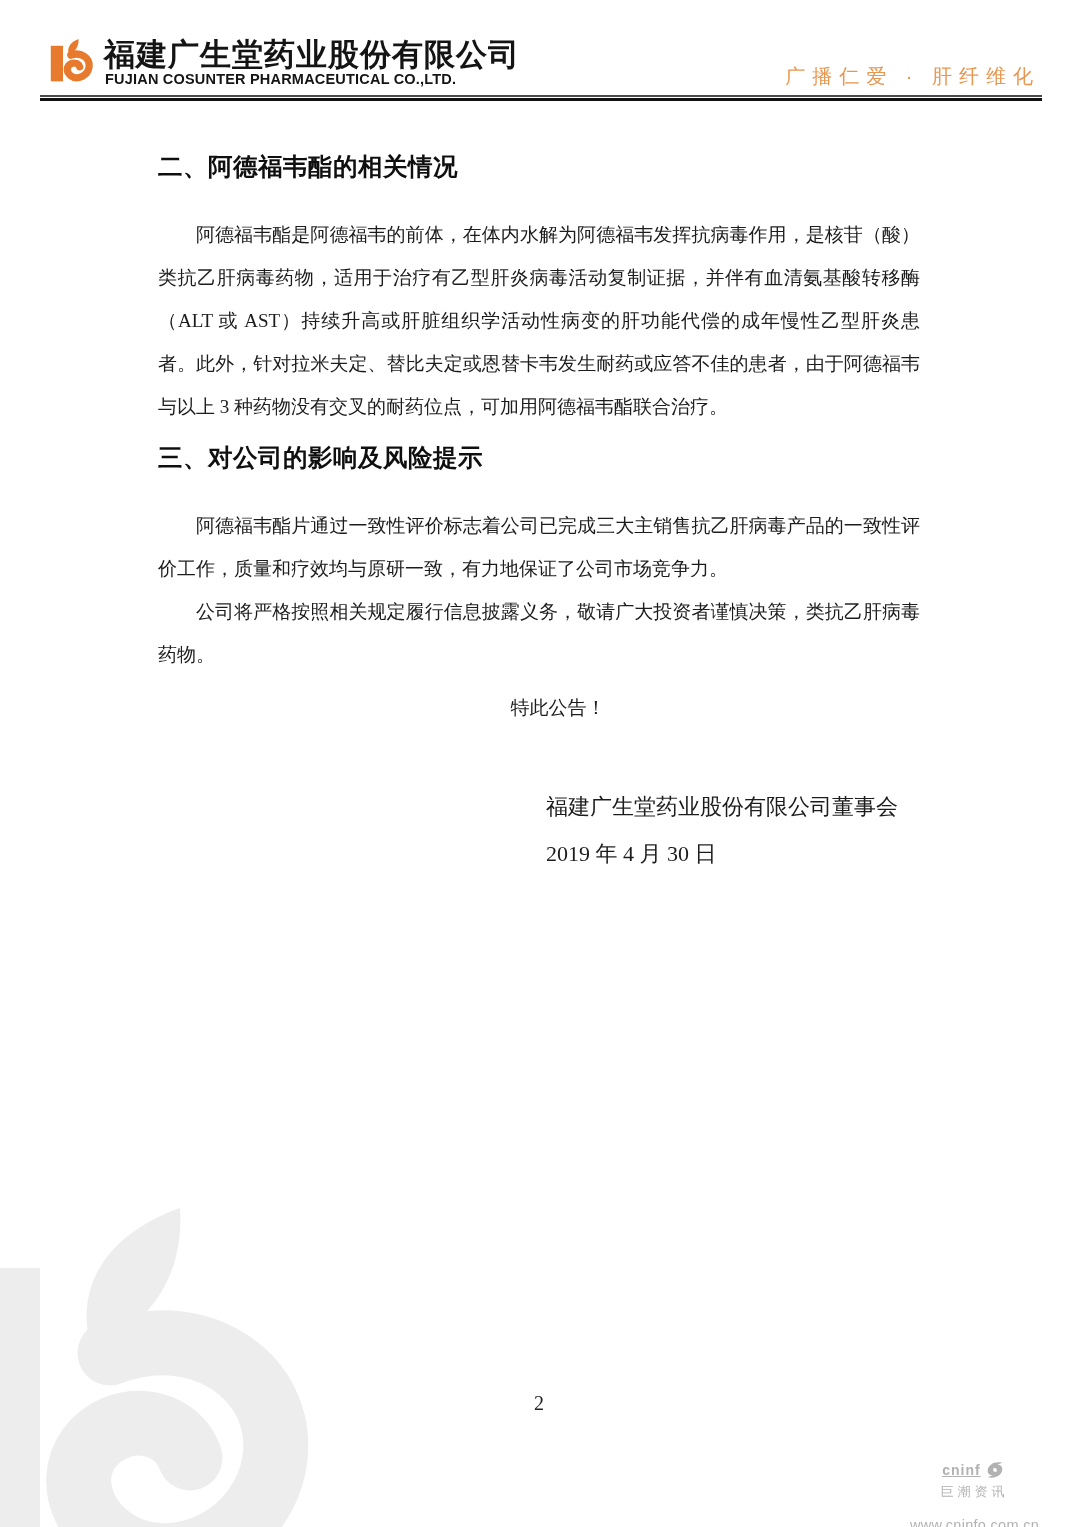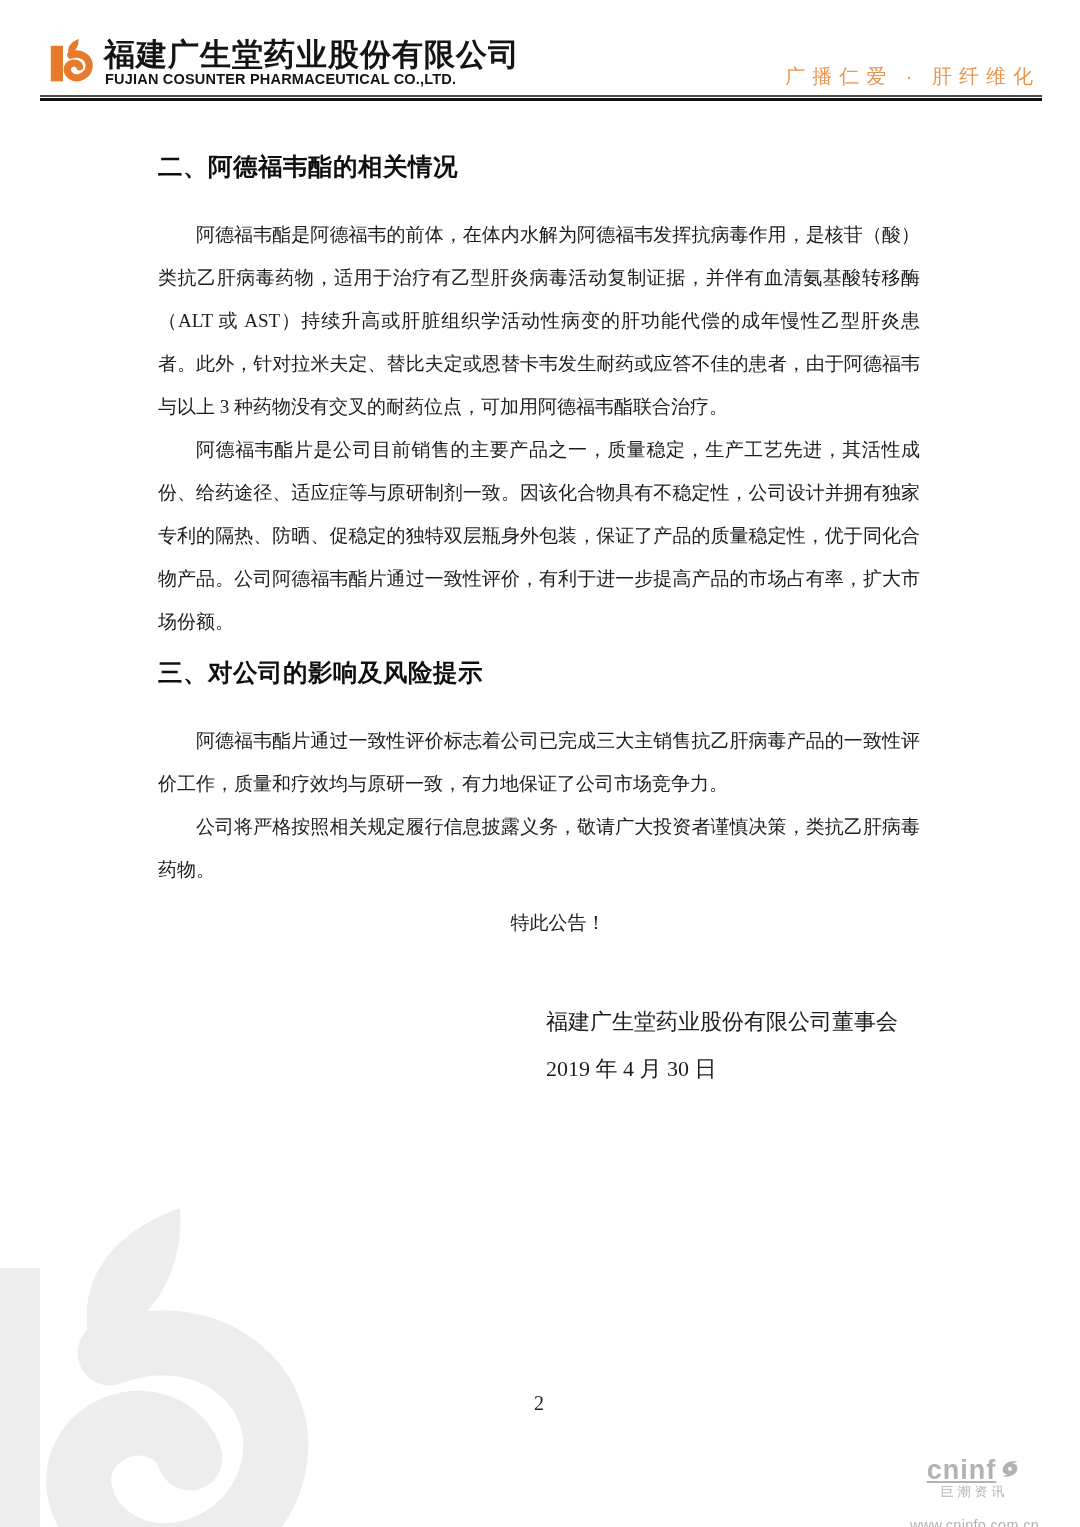--- a/index.html
+++ b/index.html
@@ -64,22 +64,22 @@
   
   .pagenum {
     position:absolute; left:158px; top:1392px; width:762px;
     text-align:center; font-size:20px; color:#222;
   }
   .cninfo {
     position:absolute; right:8px; top:1458px; width:195px;
     color:#b2b2b2; font-family:"Liberation Sans", sans-serif;
   }
   .cninfo-brand {
-    display:flex; justify-content:center; gap:2px;
-    font-weight:700; font-size:27px; letter-spacing:1px; line-height:24px;text-decoration:underline;
+    display:flex; justify-content:center; align-items:center; gap:2px;
+    font-weight:700; font-size:14px; letter-spacing:1px; line-height:24px;text-decoration:underline;
   }
   .cninfo-brand svg { width:24px; height:22px; }
   .cninfo-cn  { text-align:center; font-size:13px; letter-spacing:4px; margin-top:1px; }
   .cninfo-url { text-align:center; font-size:14.5px; letter-spacing:0.3px; margin-top:16px; }
 
   
   .watermark-logo {
     position:absolute; left:-120px; top:1198px;
     width:500px; height:450px;
     pointer-events:none;
@@ -110,21 +110,20 @@
     <div class="r1"></div>
       <div class="r2"></div>
       <div class="r3"></div>
   </div>
 
   <div class="main">
 
     <h2 class="sec-heading">二、阿德福韦酯的相关情况</h2>
 
     <p class="body-p">阿德福韦酯是阿德福韦的前体，在体内水解为阿德福韦发挥抗病毒作用，是核苷（酸）类抗乙肝病毒药物，适用于治疗有乙型肝炎病毒活动复制证据，并伴有血清氨基酸转移酶（ALT 或 AST）持续升高或肝脏组织学活动性病变的肝功能代偿的成年慢性乙型肝炎患者。此外，针对拉米夫定、替比夫定或恩替卡韦发生耐药或应答不佳的患者，由于阿德福韦与以上 3 种药物没有交叉的耐药位点，可加用阿德福韦酯联合治疗。</p>
-    <p class="body-p">阿德福韦酯片是公司目前销售的主要产品之一，质量稳定，生产工艺先进，其活性成份、给药途径、适应症等与原研制剂一致。因该化合物具有不稳定性，公司设计并拥有独家专利的隔热、防晒、促稳定的独特双层瓶身外包装，保证了产品的质量稳定性，优于同化合物产品。公司阿德福韦酯片通过一致性评价，有利于进一步提高产品的市场占有率，扩大市场份额。</p>
 
     <h2 class="sec-heading second">三、对公司的影响及风险提示</h2>
 
     <p class="body-p">阿德福韦酯片通过一致性评价标志着公司已完成三大主销售抗乙肝病毒产品的一致性评价工作，质量和疗效均与原研一致，有力地保证了公司市场竞争力。</p>
     <p class="body-p">公司将严格按照相关规定履行信息披露义务，敬请广大投资者谨慎决策，类抗乙肝病毒药物。</p>
 
     <p class="body-p closing">特此公告！</p>
 
     <div class="signature-block">
       <div class="sig-line">福建广生堂药业股份有限公司董事会</div>

